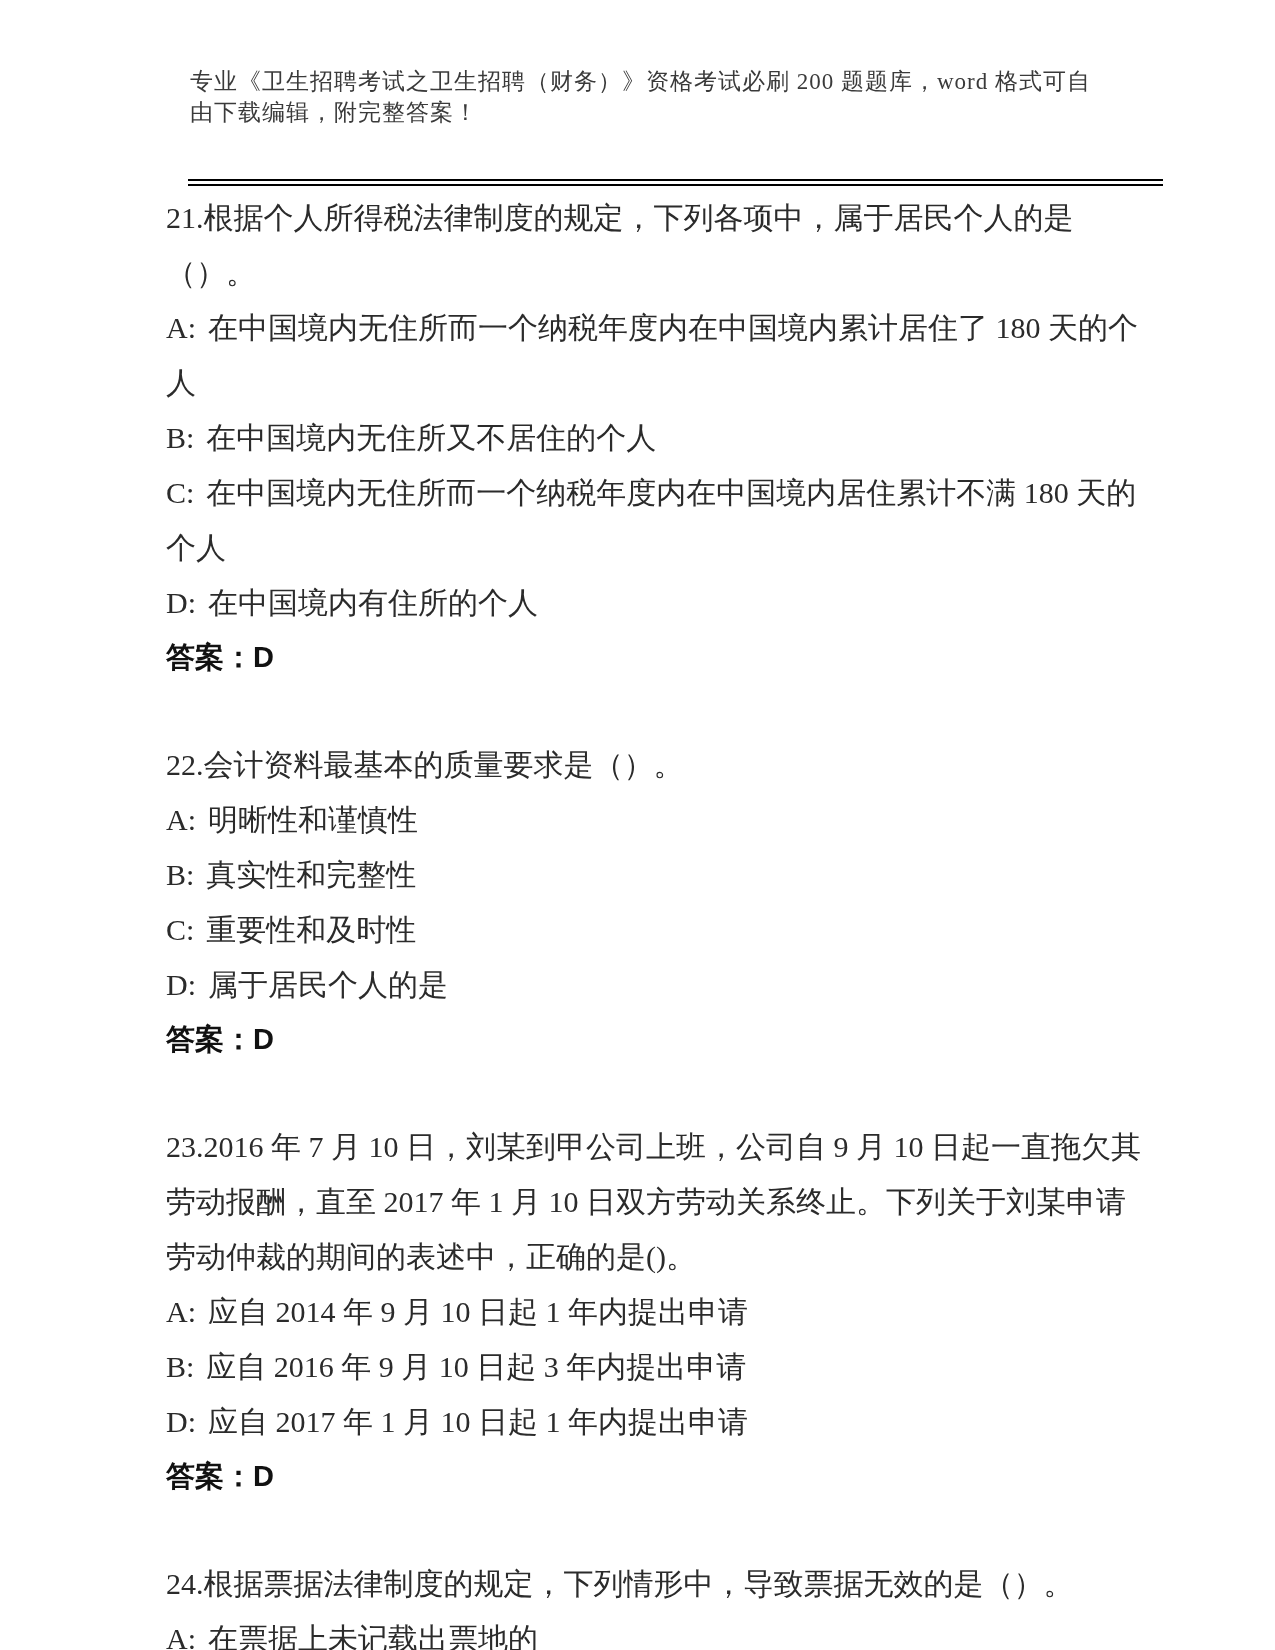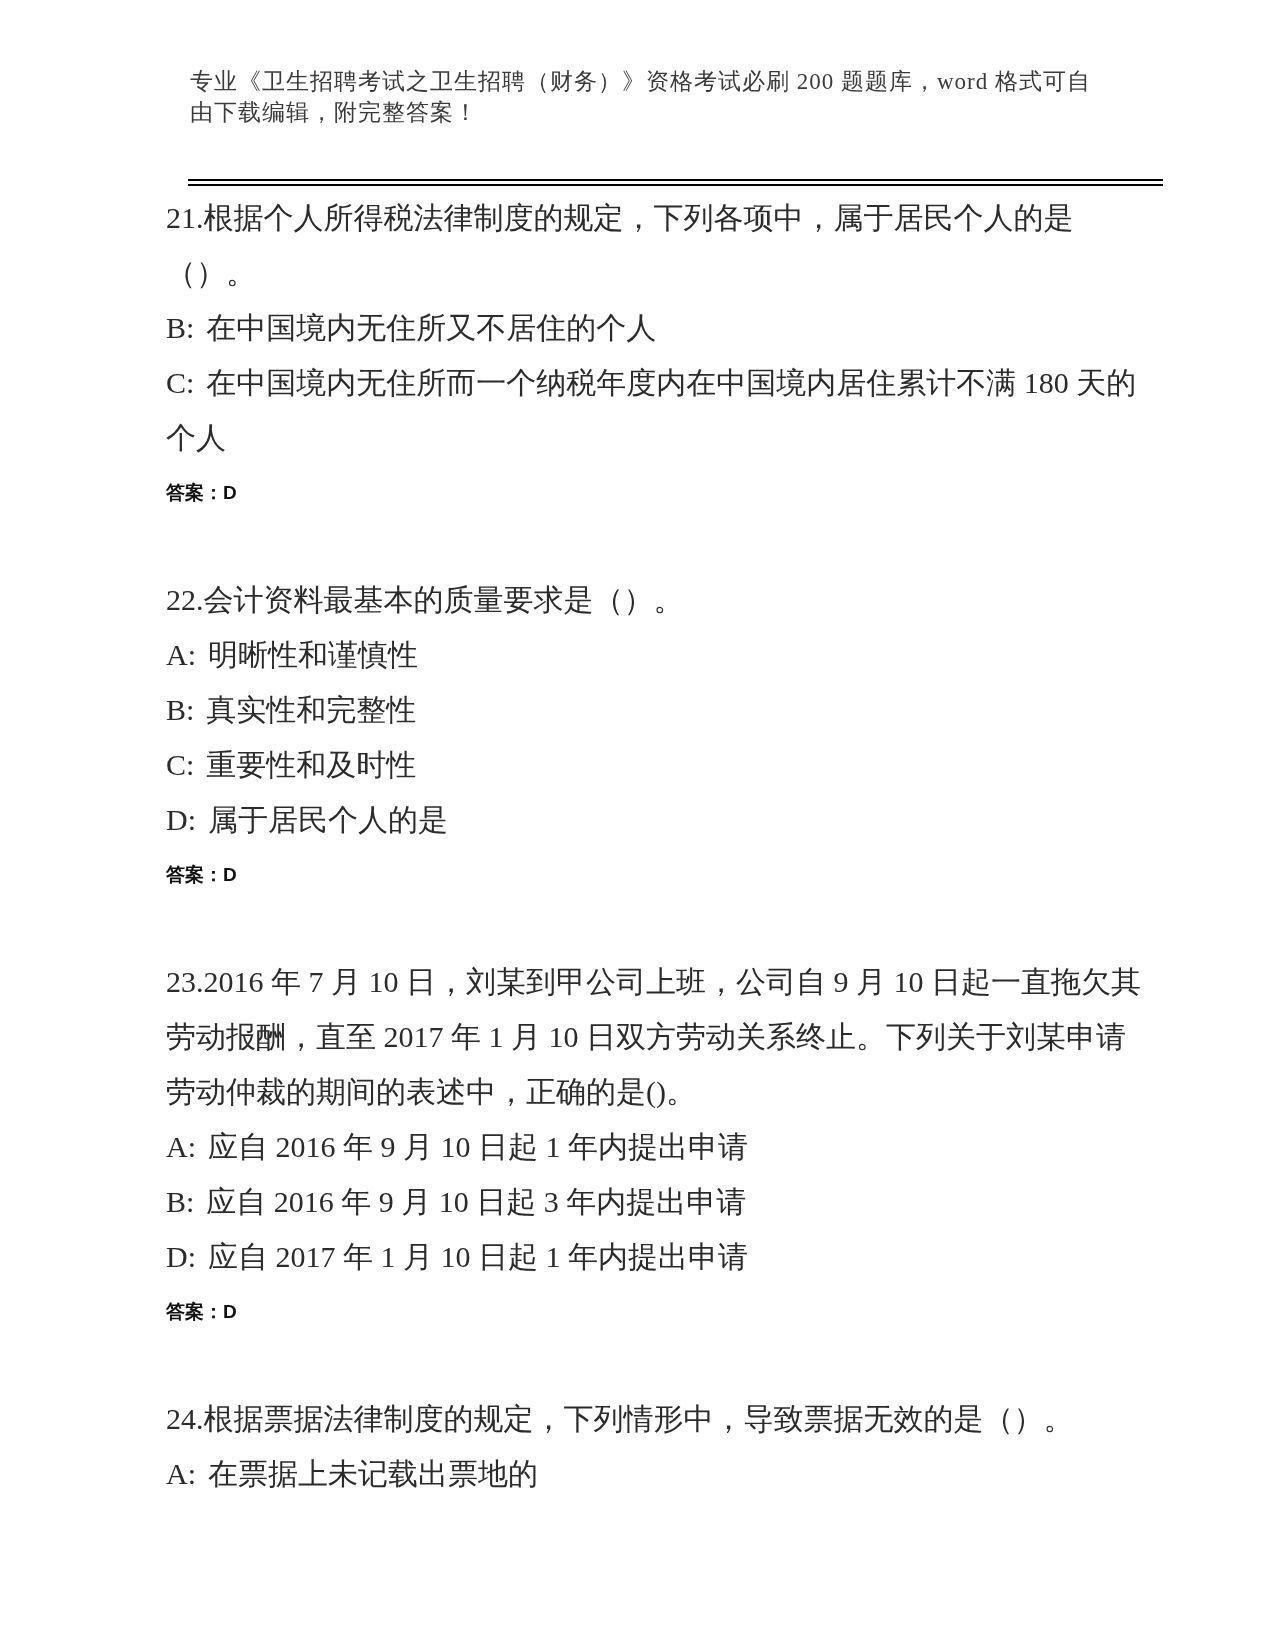--- a/index.html
+++ b/index.html
@@ -50,41 +50,47 @@
     margin: 0;
     padding: 0;
   }
   .option-label {
     margin-right: 12px;
   }
   .answer {
     font-weight: bold;
     color: #111111;
     font-family: "Liberation Sans", "DejaVu Sans", sans-serif;
-    font-size: 19px;
+    font-size: 29px;
   }
 </style>
 </head>
 <body>
 
 <div class="page">
 
   <div class="doc-header">专业《卫生招聘考试之卫生招聘（财务）》资格考试必刷 200 题题库，word 格式可自由下载编辑，附完整答案！</div>
 
   <div class="header-divider"></div>
 
   <div class="content">
 
     <div class="question">
       <p>21.根据个人所得税法律制度的规定，下列各项中，属于居民个人的是（）。</p>
       <p>
+        <span class="option-label">A:</span><span>在中国境内无住所而一个纳税年度内在中国境内累计居住了 180 天的个人</span>
+      </p>
+      <p>
         <span class="option-label">B:</span><span>在中国境内无住所又不居住的个人</span>
       </p>
       <p>
         <span class="option-label">C:</span><span>在中国境内无住所而一个纳税年度内在中国境内居住累计不满 180 天的个人</span>
+      </p>
+      <p>
+        <span class="option-label">D:</span><span>在中国境内有住所的个人</span>
       </p>
       <p class="answer">答案：D</p>
     </div>
 
     <div class="question">
       <p>22.会计资料最基本的质量要求是（）。</p>
       <p>
         <span class="option-label">A:</span><span>明晰性和谨慎性</span>
       </p>
       <p>
@@ -95,21 +101,21 @@
       </p>
       <p>
         <span class="option-label">D:</span><span>属于居民个人的是</span>
       </p>
       <p class="answer">答案：D</p>
     </div>
 
     <div class="question">
       <p>23.2016 年 7 月 10 日，刘某到甲公司上班，公司自 9 月 10 日起一直拖欠其劳动报酬，直至 2017 年 1 月 10 日双方劳动关系终止。下列关于刘某申请劳动仲裁的期间的表述中，正确的是()。</p>
       <p>
-        <span class="option-label">A:</span><span>应自 2016 年 9 月 10 日起 1 年内提出申请</span>
+        <span class="option-label">A:</span><span>应自 2014 年 9 月 10 日起 1 年内提出申请</span>
       </p>
       <p>
         <span class="option-label">B:</span><span>应自 2016 年 9 月 10 日起 3 年内提出申请</span>
       </p>
       <p>
         <span class="option-label">D:</span><span>应自 2017 年 1 月 10 日起 1 年内提出申请</span>
       </p>
       <p class="answer">答案：D</p>
     </div>
 

